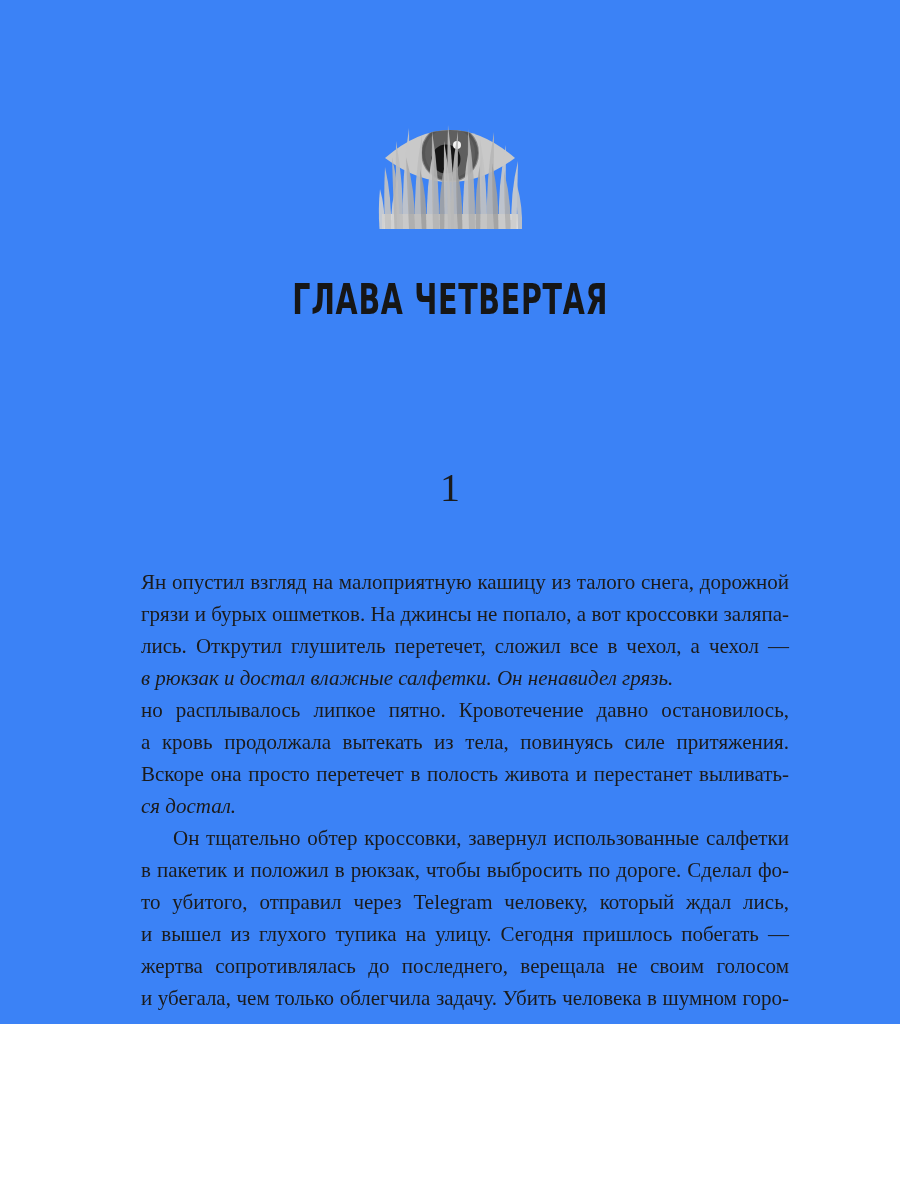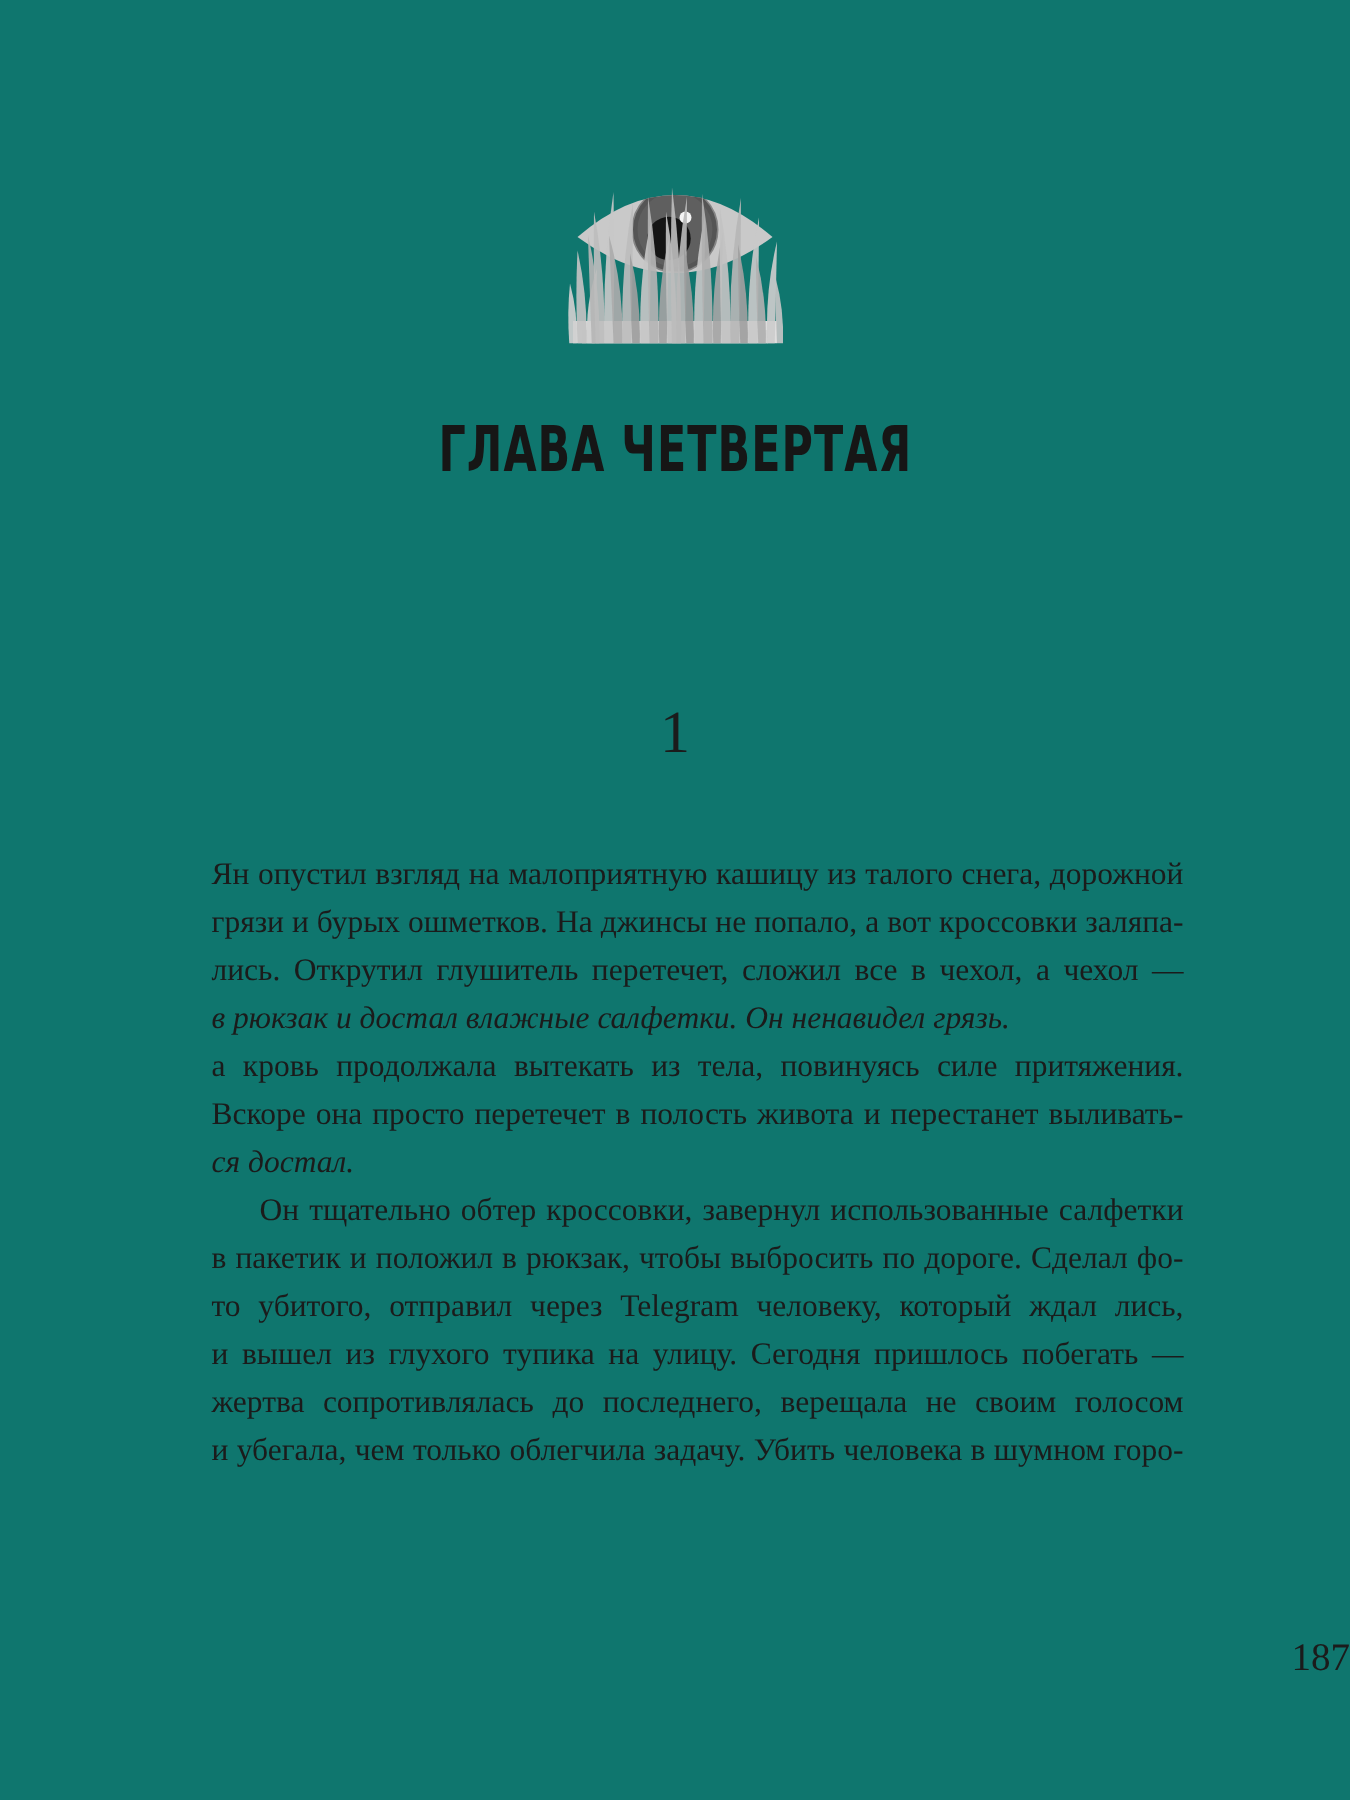--- a/index.html
+++ b/index.html
@@ -3,22 +3,22 @@
 <meta charset="utf-8">
 <style>
   html, body {
     margin: 0;
     padding: 0;
     background: #ffffff;
   }
   .page {
     position: relative;
     width: 900px;
-    height: 1200px;
-    background: #0f766e;
+    height: 1024px;
+    background: #3b82f6;
     overflow: hidden;
     font-family: "Liberation Serif", serif;
     color: #1b1b1b;
   }
   .illustration {
     position: absolute;
     top: 116px;
     left: 50%;
     transform: translateX(-50%);
     width: 148px;
@@ -139,20 +139,21 @@
     <span class="squeeze">ГЛАВА ЧЕТВЕРТАЯ</span>
   </h1>
 
   <div class="section-number">1</div>
 
   <div class="body-text" id="body-text">
       <div class="line">Ян опустил взгляд на малоприятную кашицу из талого снега, дорожной</div>
       <div class="line">грязи и бурых ошметков. На джинсы не попало, а вот кроссовки заляпа-</div>
       <div class="line">лись. Открутил глушитель перетечет, сложил все в чехол, а чехол —</div>
       <div class="line last-line">в рюкзак и достал влажные салфетки. Он ненавидел грязь.</div>
+      <div class="line">но расплывалось липкое пятно. Кровотечение давно остановилось,</div>
       <div class="line">а кровь продолжала вытекать из тела, повинуясь силе притяжения.</div>
       <div class="line">Вскоре она просто перетечет в полость живота и перестанет выливать-</div>
       <div class="line last-line">ся достал.</div>
       <div class="line" style="text-indent: 32px;">Он тщательно обтер кроссовки, завернул использованные салфетки</div>
       <div class="line">в пакетик и положил в рюкзак, чтобы выбросить по дороге. Сделал фо-</div>
       <div class="line">то убитого, отправил через Telegram человеку, который ждал лись,</div>
       <div class="line">и вышел из глухого тупика на улицу. Сегодня пришлось побегать —</div>
       <div class="line">жертва сопротивлялась до последнего, верещала не своим голосом</div>
       <div class="line">и убегала, чем только облегчила задачу. Убить человека в шумном горо-</div>
     </div>

